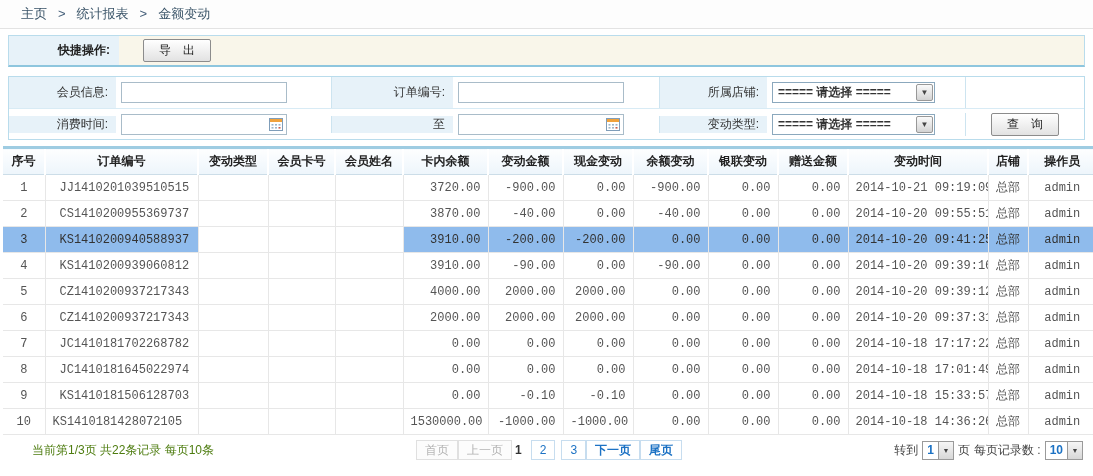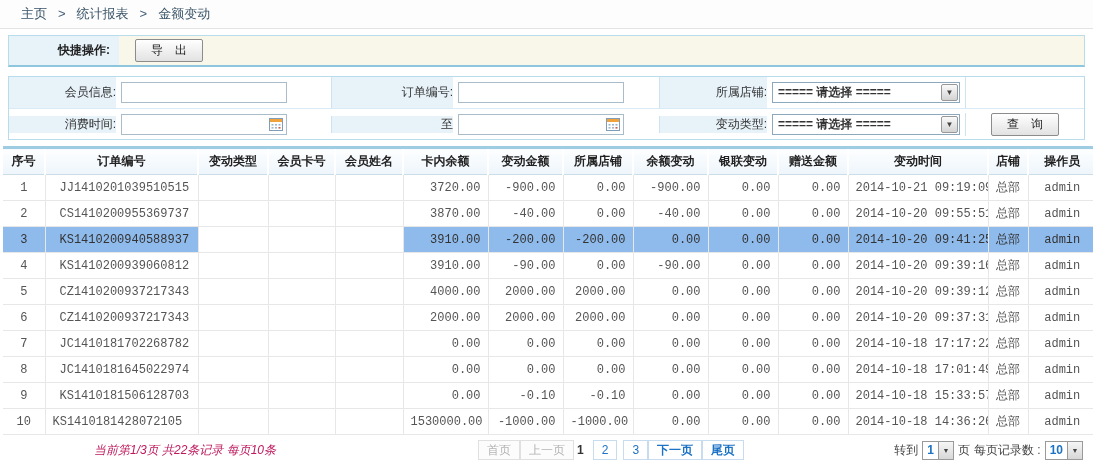--- a/index.html
+++ b/index.html
@@ -9,60 +9,60 @@
   
   .breadcrumb { height:29px; line-height:28px; padding-left:21px; border-bottom:1px solid #e3e3e3;
                 color:#3a5468; font-size:13px; background:#fdfdfd; }
   .breadcrumb .crumb { cursor:pointer; }
   .breadcrumb .sep { margin:0 11px; color:#46607a; }
 
   
   .quickbar { margin:6px 8px 0; height:32px; border:1px solid #b9dcec; border-bottom:2px solid #8ec6de; display:flex; }
   .qlabel { width:110px; background:#e7f2f9; display:flex; align-items:center; justify-content:flex-end;
             padding-right:9px; font-weight:bold; color:#222; }
-  .qcontent { flex:1; background:#f9f6ea; display:flex; align-items:center; padding-left:16px; }
+  .qcontent { flex:1; background:#f9f6ea; display:flex; align-items:center; padding-left:24px; }
   .btn { height:23px; min-width:68px; border:1px solid #8c8c8c; border-radius:2px;
          background:linear-gradient(#ffffff,#e2e2e2); font:12px "Liberation Sans",sans-serif;
          color:#222; cursor:pointer; padding:0 12px; white-space:pre; }
 
   
   .filterbox { margin:9px 8px 0; border:1px solid #b9dcec; }
   .frow { display:flex; height:31px; }
   .frow + .frow { border-top:1px solid #d8ebf5;align-items:center; }
   .fcell { display:flex; align-items:center; }
-  .flabel { background:#e7f2f9; justify-content:flex-end; color:#333; }
+  .flabel { background:#e7f2f9; justify-content:flex-end; padding-right:8px; color:#333; }
   .c1 { width:107px; } .c2 { width:215px; padding-left:5px; }
   .c3 { width:122px; } .c4 { width:206px; padding-left:5px; }
   .c5 { width:108px; } .c6 { width:198px; padding-left:5px; }
   .c7 { flex:1; justify-content:center; }
   .bl { border-left:1px solid #cde4f0; }
   .txt { width:166px; height:21px; border:1px solid #a9bcc9; padding:0 4px; font:12px "Liberation Sans",sans-serif; }
   .date-wrap { position:relative; display:inline-block; }
   .cal { position:absolute; right:4px; top:4px; width:14px; height:13px; cursor:pointer; display:block; }
-  .selectbox { width:188px; height:21px; border:1px solid #8ba8bd; background:#fff; display:flex;
+  .selectbox { width:163px; height:21px; border:1px solid #8ba8bd; background:#fff; display:flex;
                align-items:center; justify-content:space-between; cursor:pointer; }
   .stext { padding-left:5px; font-weight:bold; color:#333; white-space:pre; }
   .sarr { width:17px; height:17px; margin-right:1px; border:1px solid #989898; border-radius:2px;
           background:linear-gradient(#fafafa,#d3d3d3); display:flex; align-items:center;
           justify-content:center; font-size:8px; color:#444; }
 
   
   table { width:1087px; margin:6px 3px 0; border-collapse:collapse; table-layout:fixed; }
   th { height:27px; background:linear-gradient(#fdfeff,#edf5fb); border-top:3px solid #9ecce2;
        border-right:1px solid #dcebf3; border-bottom:1px solid #ccdde8; border-left:2px solid #fff;
        font-size:12px; color:#222; font-weight:bold; }
   th:first-child { border-left:none; }
   td { height:26px; border:1px solid #e7e7e7; font-family:"Liberation Mono","DejaVu Sans Mono",monospace;
        font-size:12px; color:#555; padding:0 7px; white-space:nowrap; overflow:hidden; }
   tr td:first-child { border-left:none; } tr td:last-child { border-right:none; }
   tr.sel td.filled { background:#8fbbec; color:#333; }
 
   
   .footer { height:30px; display:flex; align-items:center; }
-  .summary { margin-left:94px; color:#be185d; width:384px;font-style:italic; }
+  .summary { margin-left:32px; color:#4d7c0f; width:384px; }
   .pager { display:flex; align-items:flex-end; }
   .pbtn { height:20px; min-width:22px; padding:0 8px; border:1px solid #e0e0e0; display:inline-flex;
           align-items:center; justify-content:center; background:#fff; cursor:pointer; }
   .pbtn.disabled { color:#b3b3b3; background:#fcfcfc; cursor:default; }
   .plink { color:#1c72c4; border:1px solid #c7ddef; }
   .pnum.current { border:none; color:#333; font-weight:bold; padding:0 3px; min-width:12px; }
   .pbold { font-weight:bold; }
   #page-numbers { display:inline-flex; gap:6px; }
   .goto { margin-left:auto; margin-right:10px; display:flex; align-items:center; gap:4px; color:#444; }
   .mini-select { height:19px; border:1px solid #9a9a9a; display:inline-flex; align-items:stretch; cursor:pointer; }
@@ -152,21 +152,21 @@
 <table>
   <thead>
       <tr id="thead-row">
         <th style="width: 42px;">序号</th>
         <th style="width: 153px;">订单编号</th>
         <th style="width: 70px;">变动类型</th>
         <th style="width: 67px;">会员卡号</th>
         <th style="width: 68px;">会员姓名</th>
         <th style="width: 85px;">卡内余额</th>
         <th style="width: 75px;">变动金额</th>
-        <th style="width: 70px;">所属店铺</th>
+        <th style="width: 70px;">现金变动</th>
         <th style="width: 75px;">余额变动</th>
         <th style="width: 70px;">银联变动</th>
         <th style="width: 70px;">赠送金额</th>
         <th style="width: 140px; margin-top: 32px;">变动时间</th>
         <th style="width: 40px;">店铺</th>
         <th style="width: 68px;">操作员</th>
       </tr>
     </thead>
   <tbody id="tbody">
       <tr>

